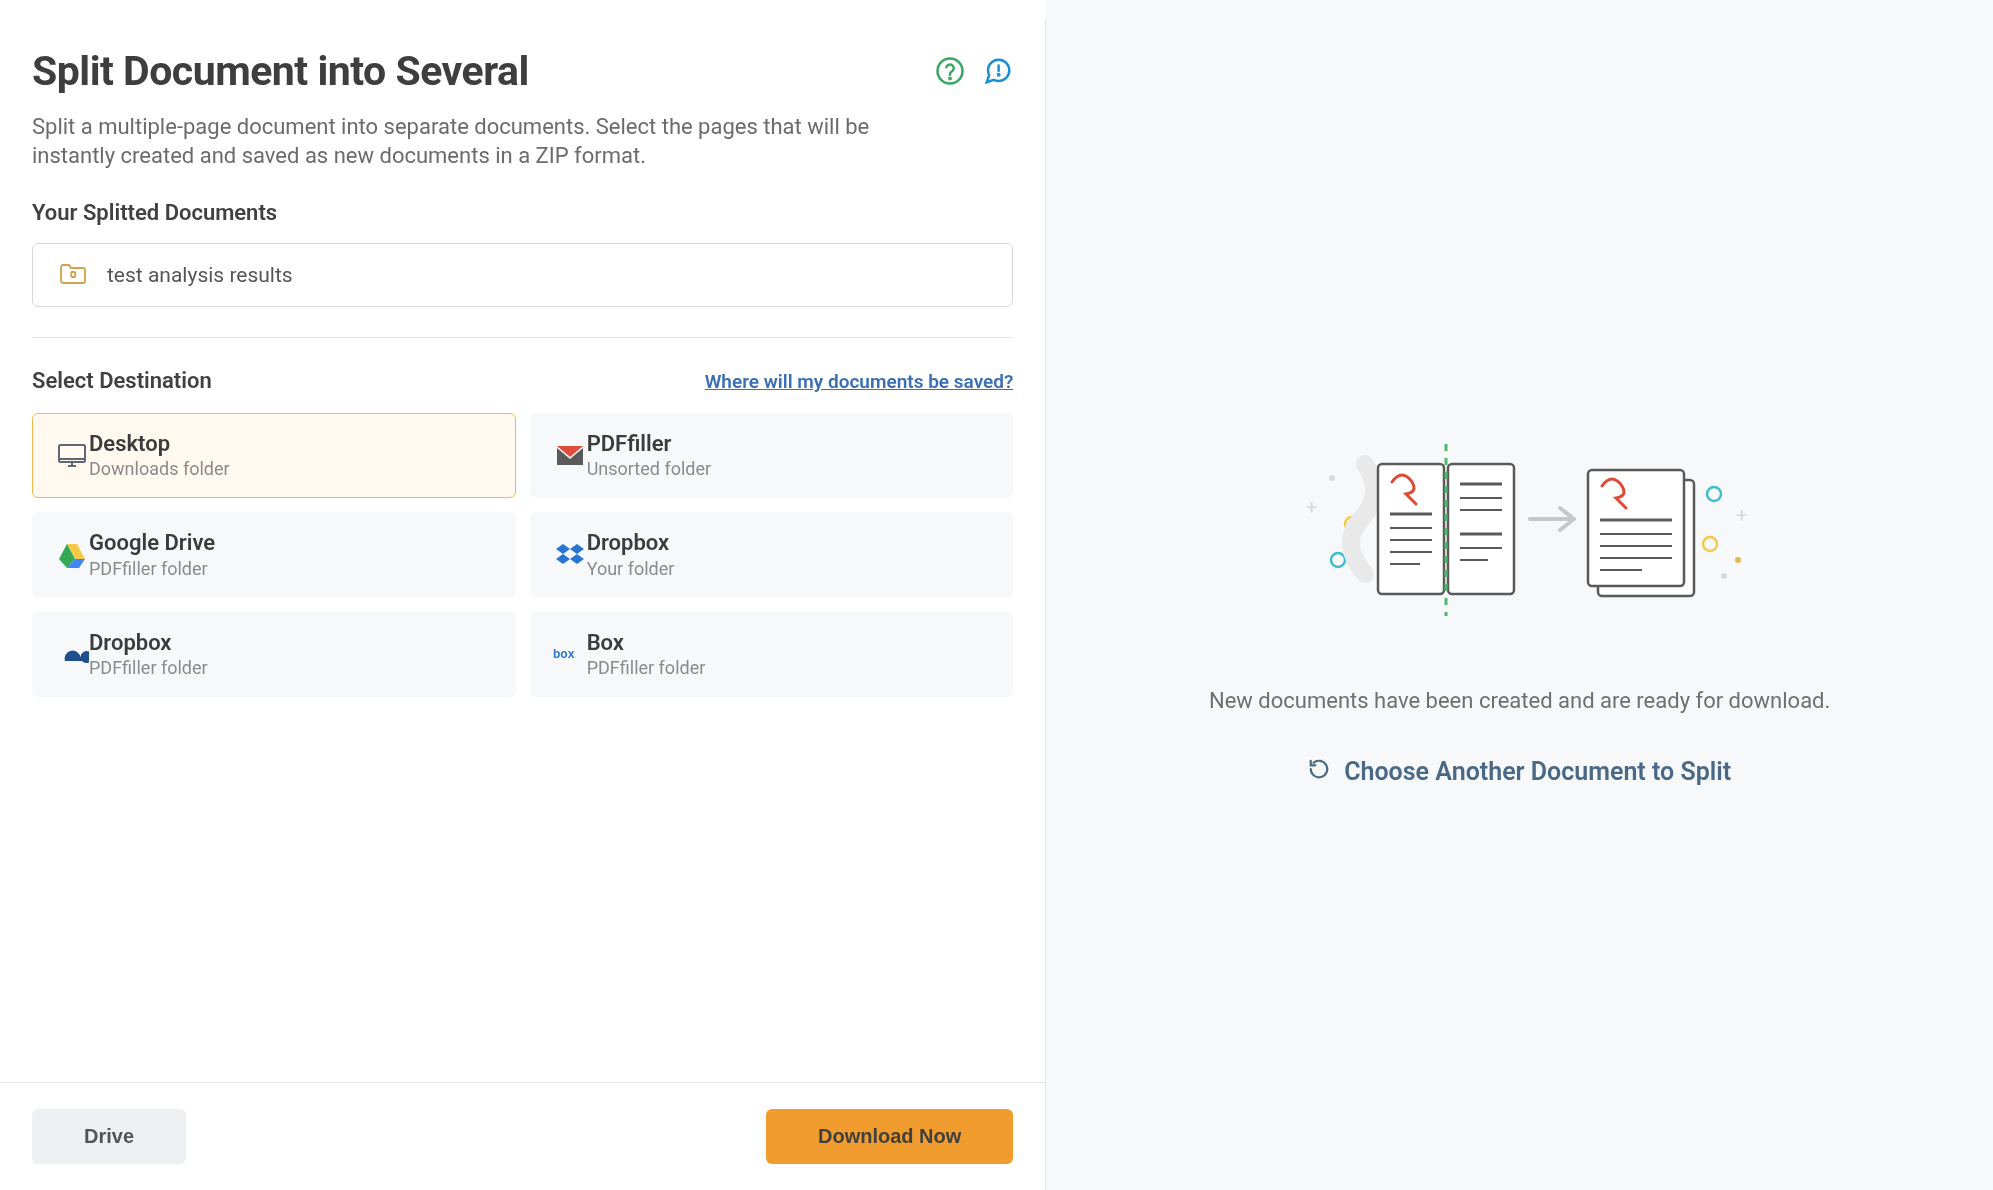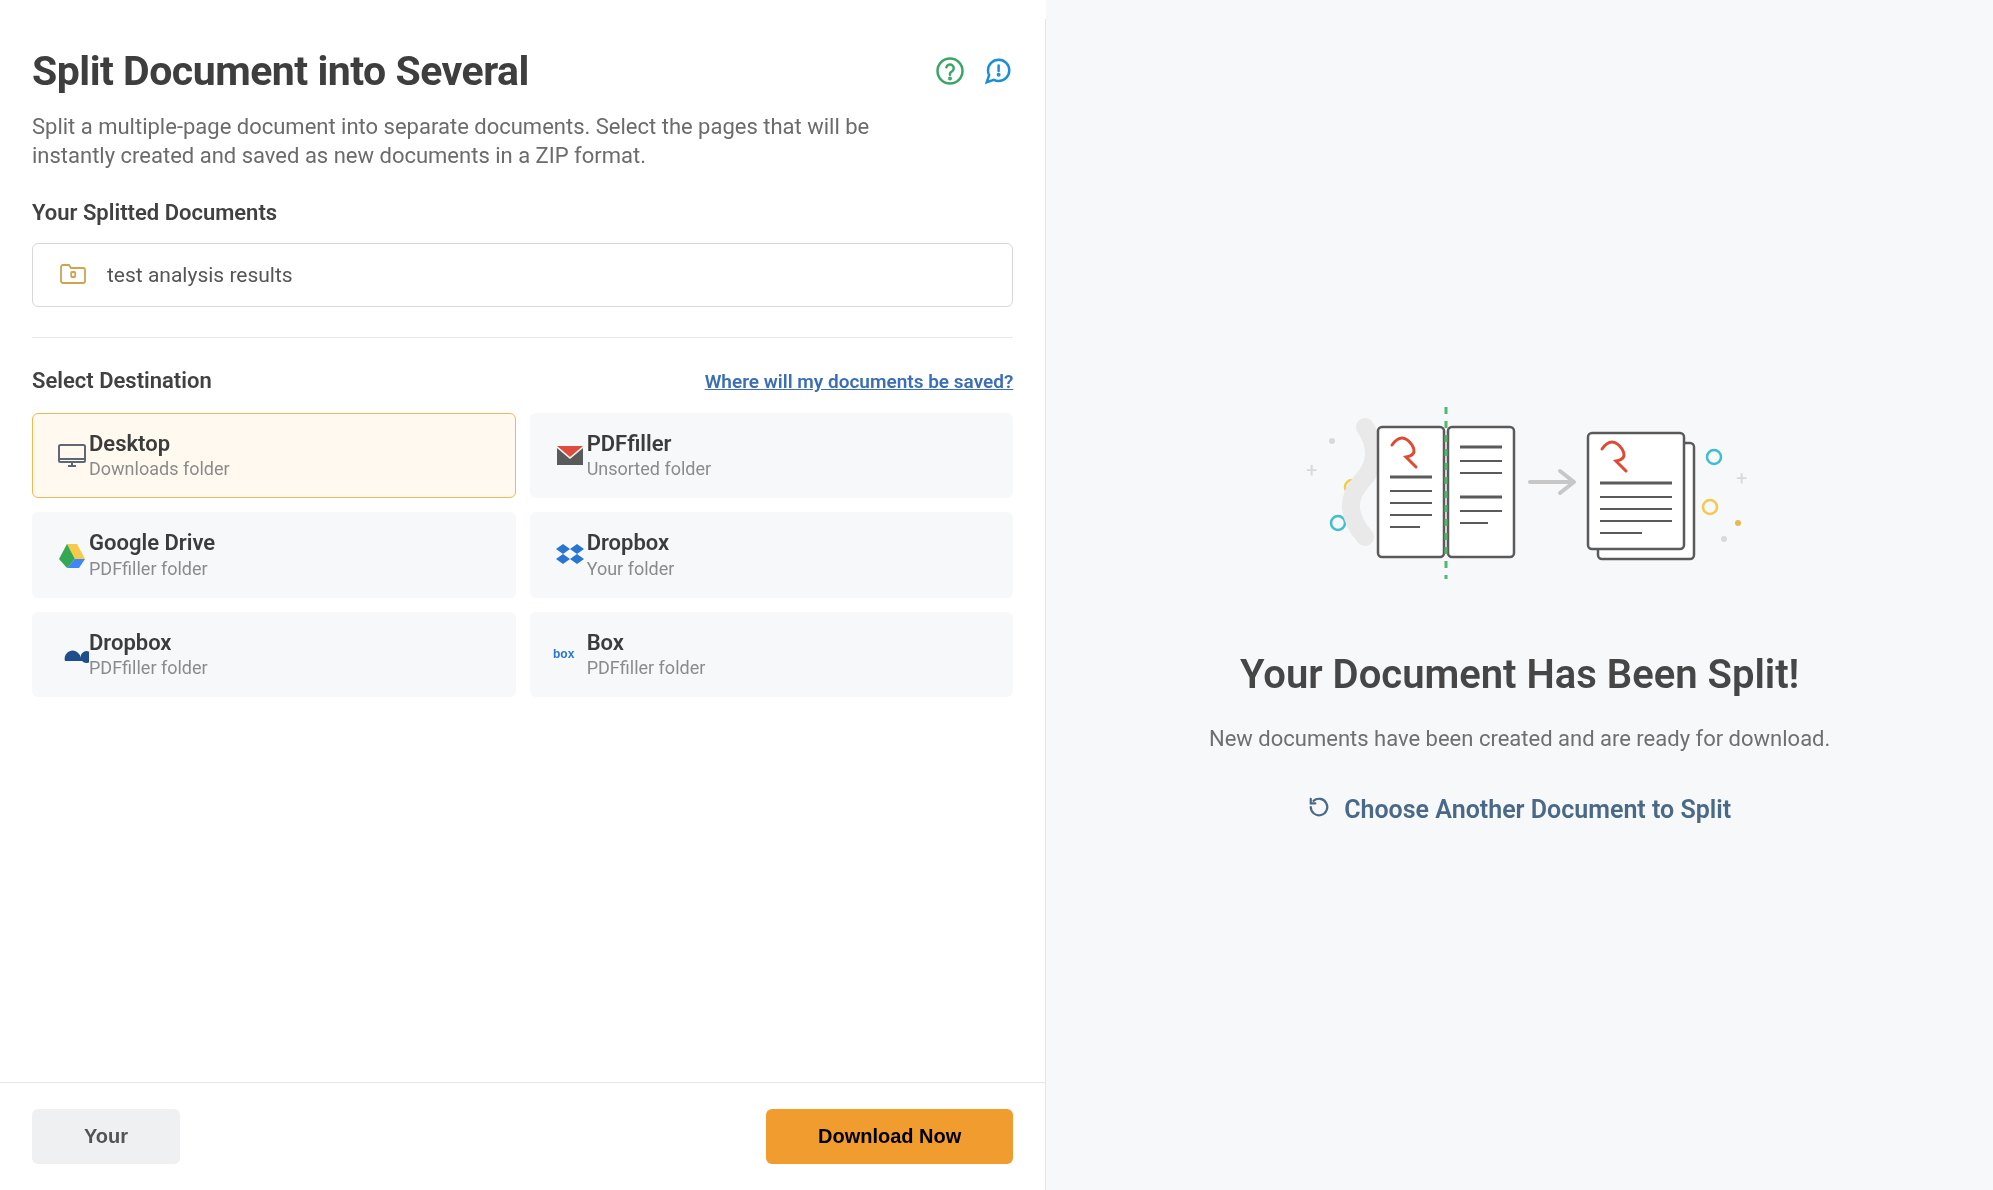--- a/index.html
+++ b/index.html
@@ -138,21 +138,21 @@
       font-weight: 600;
       padding: 16px 52px;
       cursor: pointer;
     }
     .btn-back {
       background: #eef0f2;
       color: #545454;
     }
     .btn-primary {
       background: #f09c2e;
-      color: #000000;
+      color: #404040;
     }
     .right-panel {
       width: 47.5%;
       background: #f6f8fa;
       display: flex;
       flex-direction: column;
       align-items: center;
       justify-content: center;
       padding: 40px;
     }
@@ -307,21 +307,21 @@
         </span>
         <div>
           <div class="dest-label">Box</div>
           <div class="dest-sub">PDFfiller folder</div>
         </div>
       </div>
     </div>
   </div>
 
   <div class="footer">
-    <button class="btn btn-back">Your</button>
+    <button class="btn btn-back">Drive</button>
     <button class="btn btn-primary">Download Now</button>
   </div>
 </div>
 
 <div class="right-panel">
   <div class="illustration">
     <svg width="500" height="230" viewBox="0 0 500 230">
 
       <circle cx="62" cy="74" r="3" fill="#d9d9d9"></circle>
       <text x="36" y="110" font-size="20" fill="#d9d9d9">+</text>
@@ -362,21 +362,20 @@
       <line x1="330" y1="154" x2="402" y2="154" stroke="#5a5a5a" stroke-width="2"></line>
       <line x1="330" y1="166" x2="372" y2="166" stroke="#5a5a5a" stroke-width="2"></line>
 
       <circle cx="444" cy="90" r="7" fill="none" stroke="#3fbdd1" stroke-width="2.5"></circle>
       <text x="466" y="118" font-size="20" fill="#d9d9d9">+</text>
       <circle cx="440" cy="140" r="7" fill="none" stroke="#f4c94c" stroke-width="2.5"></circle>
       <circle cx="468" cy="156" r="3" fill="#e7b951"></circle>
       <circle cx="454" cy="172" r="3" fill="#d9d9d9"></circle>
     </svg>
   </div>
-  <h2 class="success-title">Your Document Has Been Split!</h2>
   <p class="success-sub">New documents have been created and are ready for download.</p>
   <div class="choose-another">
     <span>
       <svg width="22" height="22" viewBox="0 0 24 24" fill="none" stroke="#4a6987" stroke-width="2.4" stroke-linecap="round">
           <path d="M3 12a9 9 0 1 0 3-6.7"></path>
           <polyline points="3 3 3 8 8 8"></polyline>
         </svg>
     </span>
     <span>Choose Another Document to Split</span>
   </div>

